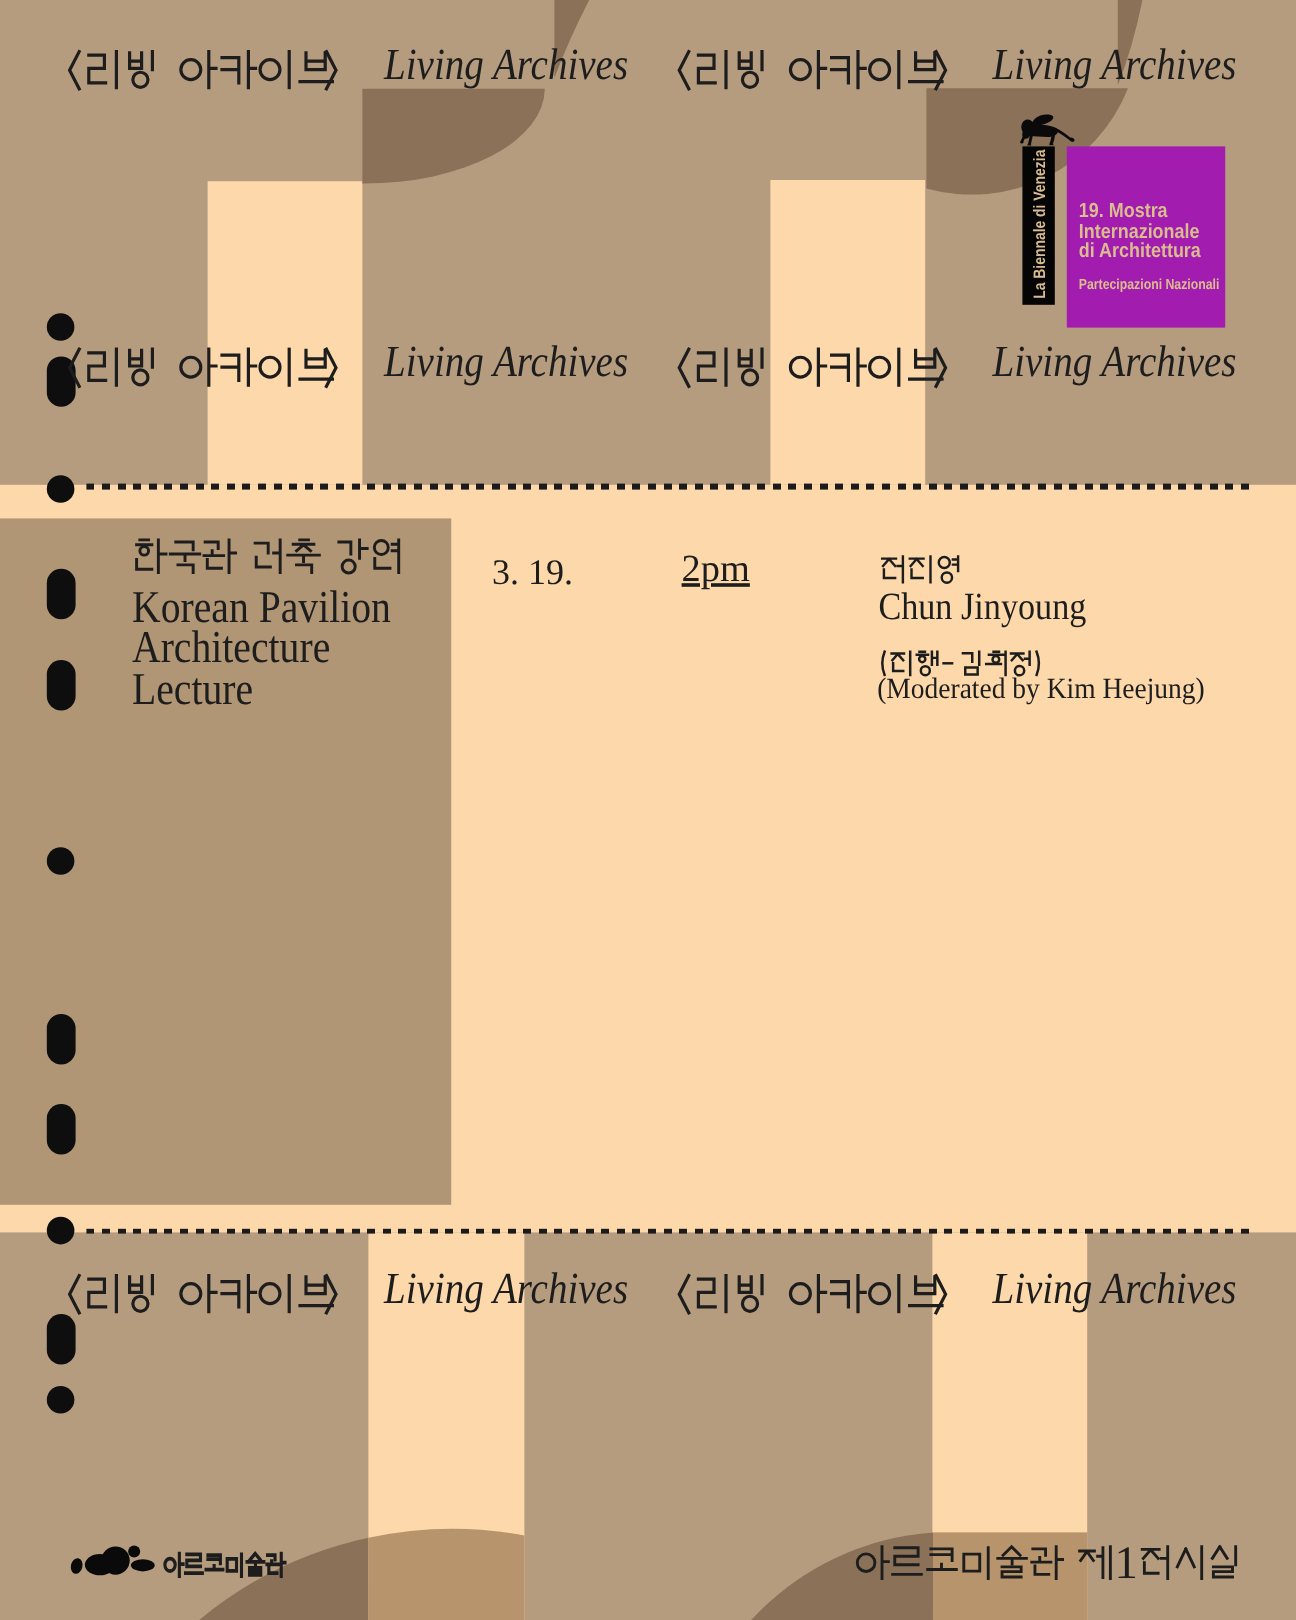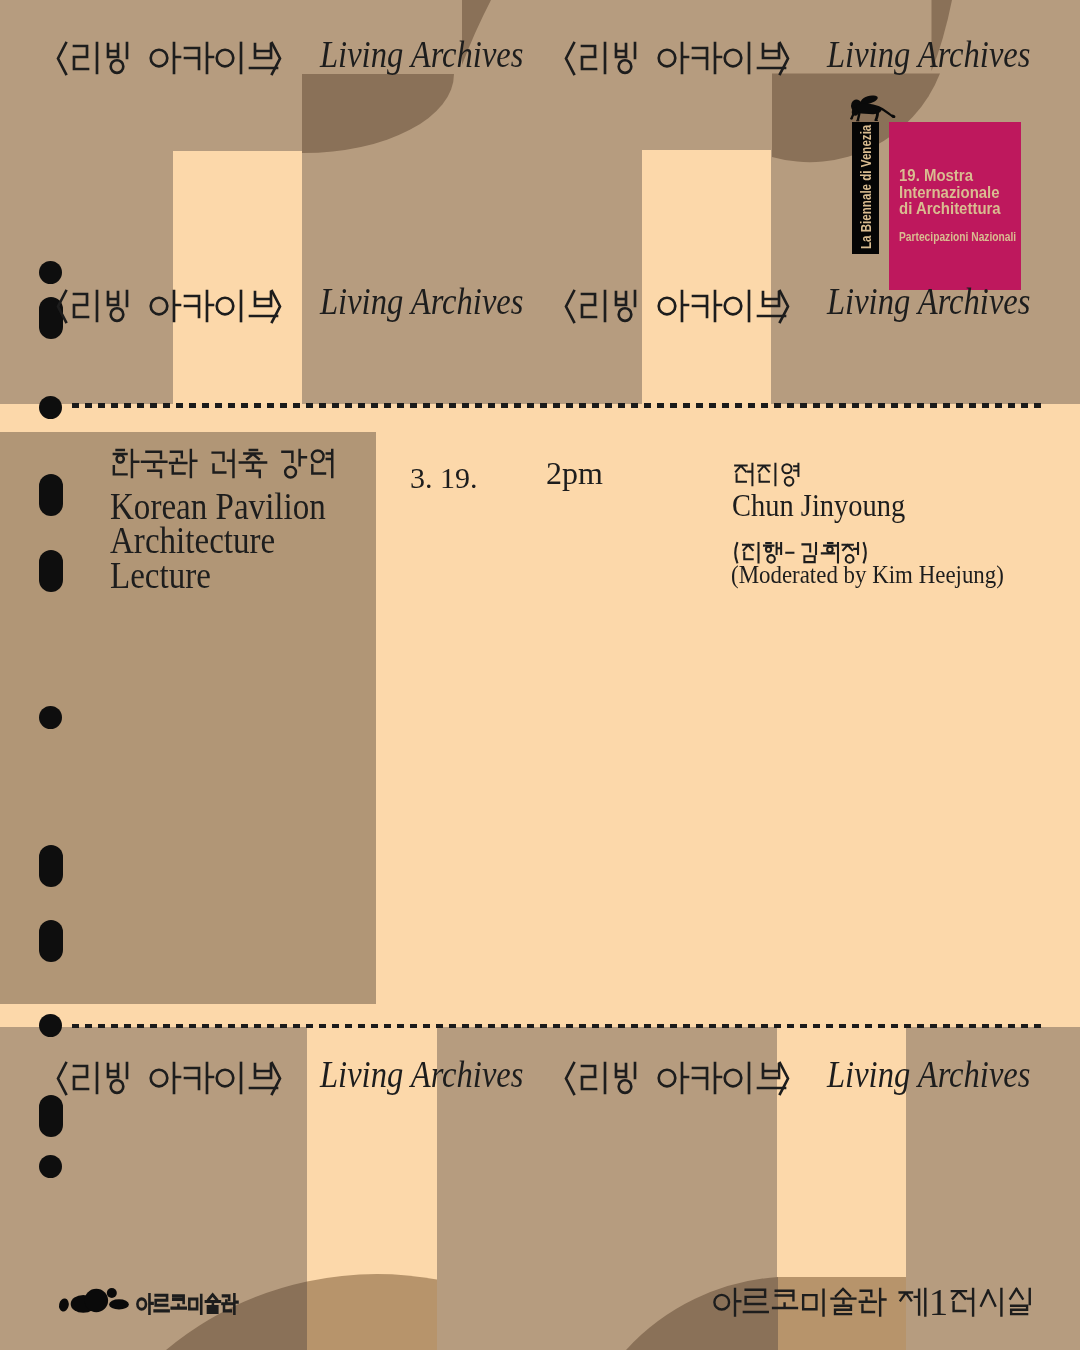--- a/index.html
+++ b/index.html
@@ -205,21 +205,21 @@
 <path d="M30.5 12.5C34.8 14.3 39.3 17.7 43.3 20.9C45.6 21.2 46.7 22.3 46.1 23.3C45.3 24.4 43.3 24 42.4 22.8C38.6 20 34.6 17.1 30.8 15.3Z"></path>
 <ellipse cx="44.3" cy="22.3" rx="2.2" ry="1.5" transform="rotate(25 44.3 22.3)"></ellipse>
 </g>
 </svg>
 
 <div class="abs" style="left:852px;top:122.4px;width:27.3px;height:131.5px;background:#050505"></div>
 <div class="abs" style="left:852px;top:122.4px;color:#d9bc90;font-family:'Liberation Sans',sans-serif;font-weight:bold;">
  <span style="position:absolute;left:7px;top:126.5px;font-size:13.8px;transform:rotate(-90deg) scale(.84,1);transform-origin:0 0;white-space:nowrap;letter-spacing:0;">La Biennale di Venezia</span>
   </div>
 
-<div class="abs" style="left:888.5px;top:122.4px;width:132px;height:168px;background:#be185d;color:#d9bc90;font-family:'Liberation Sans',sans-serif;font-weight:bold;">
+<div class="abs" style="left:888.5px;top:122.4px;width:132px;height:151px;background:#a21caf;color:#d9bc90;font-family:'Liberation Sans',sans-serif;font-weight:bold;">
  <div style="position:absolute;left:10.5px;top:46px;font-size:17px;line-height:16.2px;transform:scaleX(.88);transform-origin:0 0;">19. Mostra<br>Internazionale<br>di Architettura</div>
  <div style="position:absolute;left:10.5px;top:107.5px;font-size:12.2px;transform:scaleX(.84);transform-origin:0 0;white-space:nowrap;">Partecipazioni Nazionali</div>
 </div>
 
 <svg class="kr" style="left:55px;top:289.5px" width="228" height="33" viewBox="0 0 228 33">
     <use href="#row-kr"></use>
   </svg>
 
 <div class="la" style="left:320px;top:283px">Living Archives</div>
 
@@ -236,21 +236,21 @@
  <use href="#k-geon" x="109"></use>
     <use href="#k-chuk" x="141"></use>
  <use href="#k-gang" x="186"></use>
     <use href="#k-yeon" x="218"></use>
 </svg>
 
 <div class="txt" style="left:110px;top:488.5px;font-size:38px;line-height:34.5px;transform:scaleX(.87);transform-origin:0 0;">Korean Pavilion<br>Architecture<br>Lecture</div>
 
 <div class="txt" style="left:410px;top:462.6px;font-size:30px;">3. 19.</div>
 
-<div class="txt" style="left:546px;top:457.4px;font-size:32px;">2pm</div>
+<div class="txt" style="left:568px;top:457.4px;font-size:32px;text-decoration:underline;">2pm</div>
 
 <svg class="kr" style="left:733px;top:463px;stroke-width:2.8" width="69" height="23" viewBox="0 0 96 32">
  <use href="#k-jeon" x="0"></use>
     <use href="#k-jin" x="32"></use>
     <use href="#k-yeong" x="64"></use>
 </svg>
 
 <div class="txt" style="left:732px;top:489.2px;font-size:32px;transform:scaleX(.89);transform-origin:0 0;">Chun Jinyoung</div>
 
 <svg class="kr" style="left:732px;top:541.5px;stroke-width:3.2" width="137" height="21.5" viewBox="0 0 212 32">

